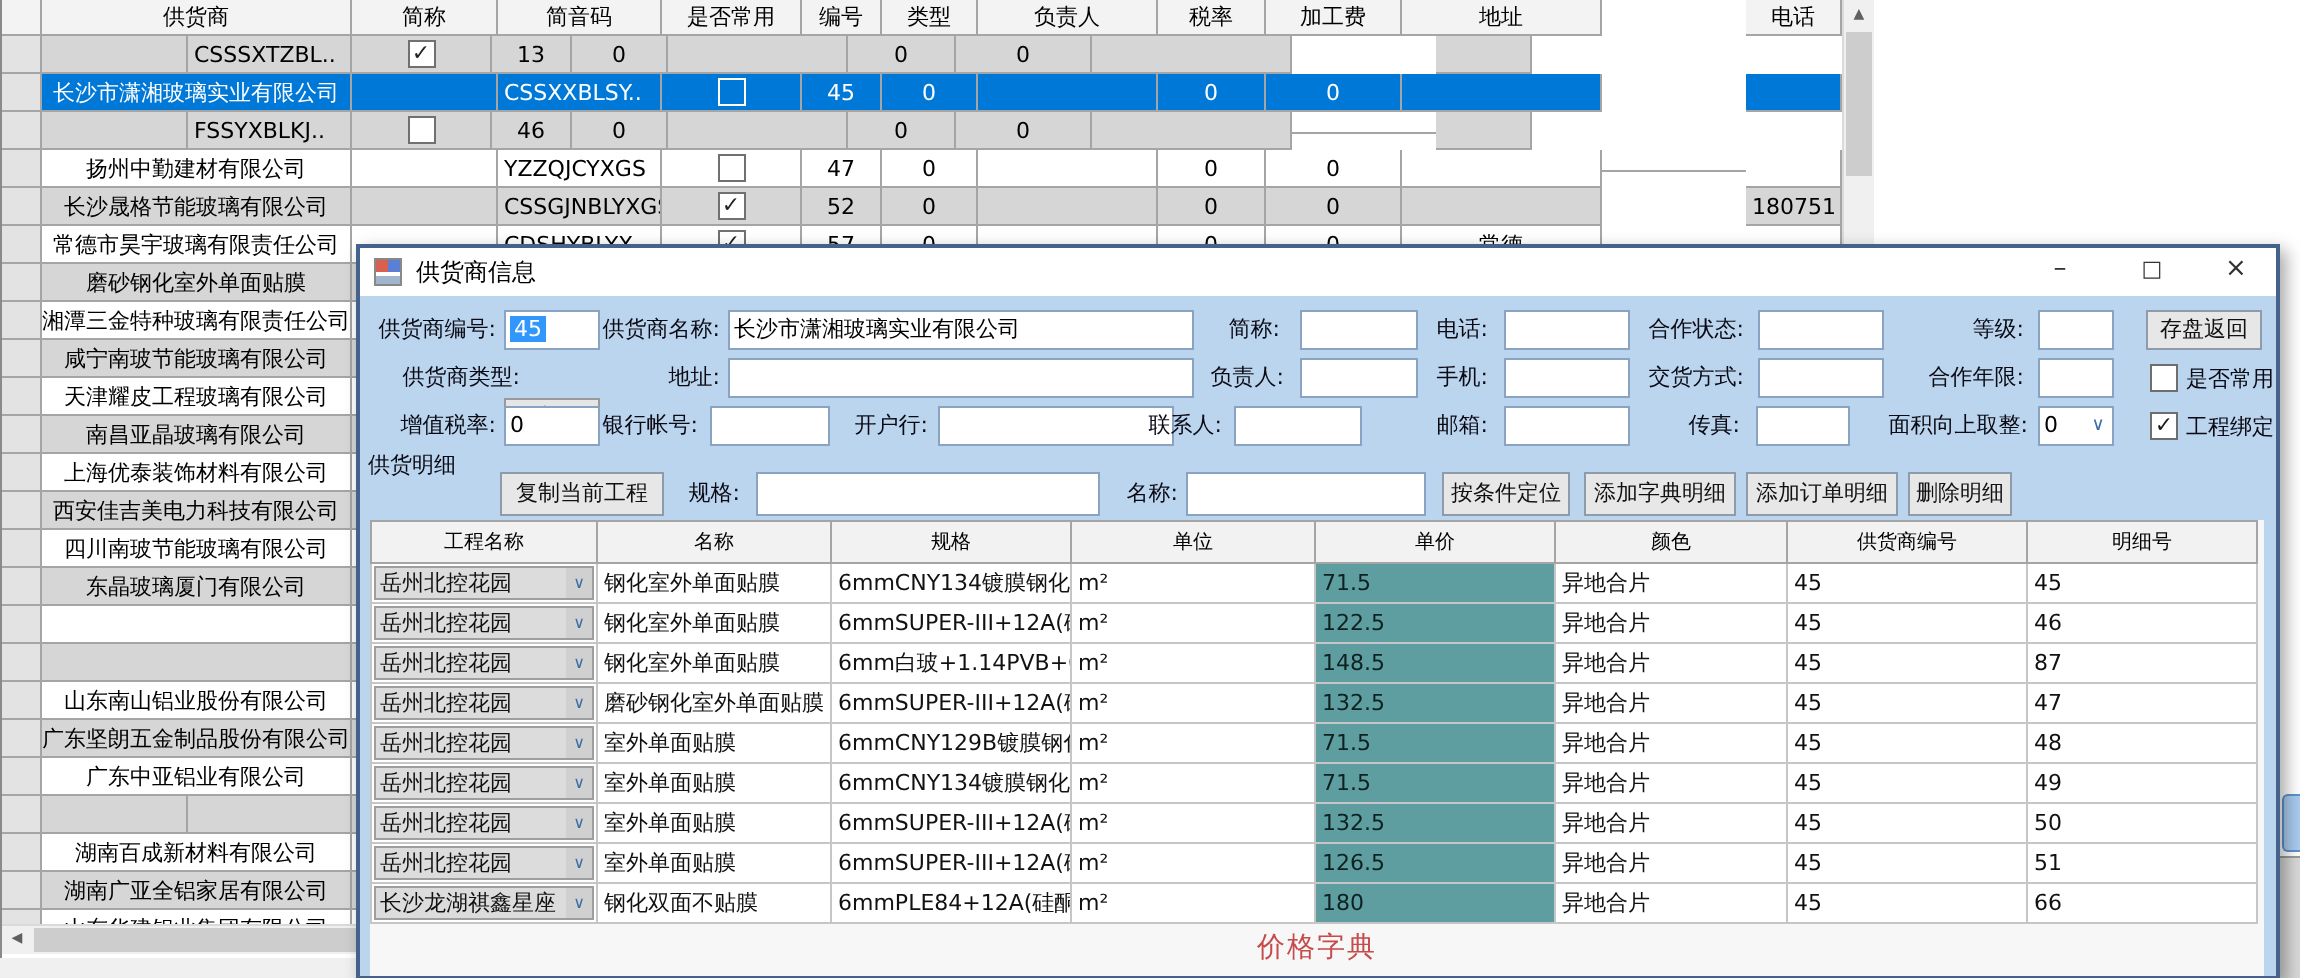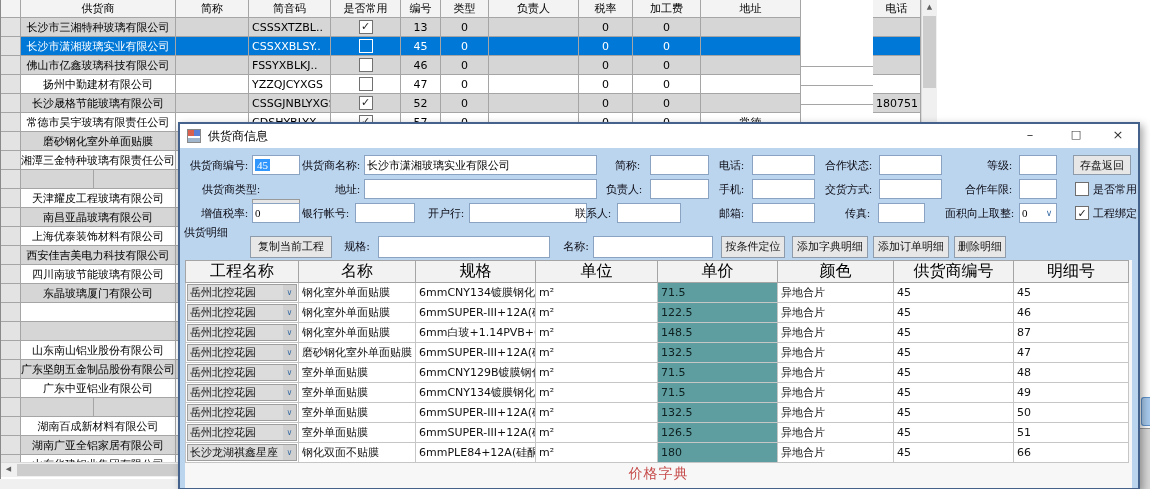--- a/index.html
+++ b/index.html
@@ -58,42 +58,42 @@
   .ficon{position:absolute;left:7px;top:5px;width:14px;height:14px;background:#FFF;border:1px solid #888;box-sizing:border-box;}
   .ficon i{position:absolute;display:block;}
   .f1{left:0;top:0;width:6px;height:6px;background:#D8604F;}
   .f2{right:0;top:0;width:6px;height:6px;background:#5B7FD4;}
   .f3{left:0;bottom:0;width:12px;height:4px;background:#9FB6CC;}
   .wb{position:absolute;top:0;width:40px;height:24px;text-align:center;line-height:22px;font-size:13px;color:#333;}
   .wb-min{left:830px;}
   .wb-max{left:876px;font-size:11px;}
   .wb-close{left:918px;}
   .dcontent{position:absolute;left:0;top:24px;right:0;bottom:0;}
-  .frow{position:absolute;left:0;right:0;height:20px;font-family:Liberation Serif, serif;}
+  .frow{position:absolute;left:0;right:0;height:20px;}
   .lbl{position:absolute;top:0;height:20px;line-height:20px;font-size:11px;color:#0A0A14;text-align:right;white-space:nowrap;}
   .tb{position:absolute;top:0;height:20px;background:#FFFFFF;border:1px solid #8AA3C2;box-sizing:border-box;
       font-size:11px;line-height:18px;padding:0 2px;white-space:nowrap;overflow:hidden;}
   .tb.gray{background:#E6E6E6;border-color:#9A9A9A;margin-top:20px;}
   .selhl{background:#3297FD;color:#FFF;padding:0 2px;}
   .combo-f{display:flex;padding:0;}
   .combo-f .tv{flex:1;padding:0 2px;}
   .ca2{width:14px;text-align:center;color:#3B6EA5;font-size:9px;line-height:18px;flex:none;}
   .dcb{display:inline-block;width:12px;height:12px;background:#FFF;border:1px solid #6E6E6E;
        font-size:11px;line-height:12px;text-align:center;color:#1A1A1A;vertical-align:middle;flex:none;}
   .cbwrap{position:absolute;top:0;height:20px;display:flex;align-items:center;gap:4px;font-size:11px;color:#0A0A14;}
   .wbtn{position:absolute;top:0;height:20px;background:#E7E7E7;border:1px solid #8E9BAA;box-sizing:border-box;
         font-size:11px;line-height:18px;text-align:center;color:#111;cursor:default;}
   .seclbl{position:absolute;left:4px;top:77px;font-size:11px;color:#0A0A14;}
   .toolrow{position:absolute;left:0;right:0;top:88px;height:22px;}
   .toolrow .wbtn{height:22px;line-height:20px;}
   .toolrow .tb{height:22px;line-height:20px;}
   .toolrow .lbl{line-height:22px;}
   .dpanel{position:absolute;left:5px;top:112px;width:947px;bottom:0;background:#F7F7F7;}
   table.dtable{border-collapse:collapse;table-layout:fixed;width:943px;}
-  .dtable th{background:#F2F2F2;border:1px solid #A5A5A5;font-weight:normal;font-size:16px;height:20px;padding:0;white-space:nowrap;overflow:hidden;}
+  .dtable th{background:#F2F2F2;border:1px solid #A5A5A5;font-weight:normal;font-size:10px;height:20px;padding:0;white-space:nowrap;overflow:hidden;}
   .dtable td{border:1px solid #C6C6C6;font-size:11px;height:19px;padding:0 3px;background:#FFFFFF;white-space:nowrap;overflow:hidden;color:#111;}
   .dtable td.teal{background:#5F9EA0;color:#0E2020;}
   .dtable td.cc{padding:0 1px;}
   .combo{display:flex;height:17px;background:#DCDCDC;border:1px solid #9E9E9E;box-sizing:border-box;align-items:center;}
   .combo .cv{flex:1;padding:0 2px;overflow:hidden;white-space:nowrap;}
   .combo .ca{width:13px;background:#D0D0D0;color:#3B6EA5;font-size:8px;text-align:center;line-height:15px;flex:none;}
   .pfooter{position:absolute;left:0;right:0;top:205px;text-align:center;font-size:14px;color:#C64B4B;letter-spacing:1px;}
 </style>
 </head>
 <body>
@@ -112,21 +112,20 @@
     <div class="gc w-mgr">负责人</div>
     <div class="gc w-rate">税率</div>
     <div class="gc w-fee">加工费</div>
     <div class="gc w-addr">地址</div>
     <div class="gc w-contact">联系人</div>
     <div class="gc w-phone">电话</div>
   </div>
   <div class="grows">
       <div class="grow shade">
         <div class="gc rh"></div>
-        <div class="gc w-sup">长沙市三湘特种玻璃有限公司</div>
         <div class="gc w-short"></div>
         <div class="gc w-code c-left">CSSSXTZBL..</div>
         <div class="gc w-common">
           <span class="cbx">✓</span>
         </div>
         <div class="gc w-id">13</div>
         <div class="gc w-type">0</div>
         <div class="gc w-mgr"></div>
         <div class="gc w-rate">0</div>
         <div class="gc w-fee">0</div>
@@ -146,21 +145,20 @@
         <div class="gc w-type">0</div>
         <div class="gc w-mgr"></div>
         <div class="gc w-rate">0</div>
         <div class="gc w-fee">0</div>
         <div class="gc w-addr"></div>
         <div class="gc w-contact"></div>
         <div class="gc w-phone c-left"></div>
       </div>
       <div class="grow shade">
         <div class="gc rh"></div>
-        <div class="gc w-sup">佛山市亿鑫玻璃科技有限公司</div>
         <div class="gc w-short"></div>
         <div class="gc w-code c-left">FSSYXBLKJ..</div>
         <div class="gc w-common">
           <span class="cbx"></span>
         </div>
         <div class="gc w-id">46</div>
         <div class="gc w-type">0</div>
         <div class="gc w-mgr"></div>
         <div class="gc w-rate">0</div>
         <div class="gc w-fee">0</div>
@@ -244,20 +242,21 @@
         <div class="gc w-type"></div>
         <div class="gc w-mgr"></div>
         <div class="gc w-rate"></div>
         <div class="gc w-fee"></div>
         <div class="gc w-addr"></div>
         <div class="gc w-contact"></div>
         <div class="gc w-phone c-left"></div>
       </div>
       <div class="grow shade">
         <div class="gc rh"></div>
+        <div class="gc w-sup">咸宁南玻节能玻璃有限公司</div>
         <div class="gc w-short"></div>
         <div class="gc w-code c-left"></div>
         <div class="gc w-common"></div>
         <div class="gc w-id"></div>
         <div class="gc w-type"></div>
         <div class="gc w-mgr"></div>
         <div class="gc w-rate"></div>
         <div class="gc w-fee"></div>
         <div class="gc w-addr"></div>
         <div class="gc w-contact"></div>

